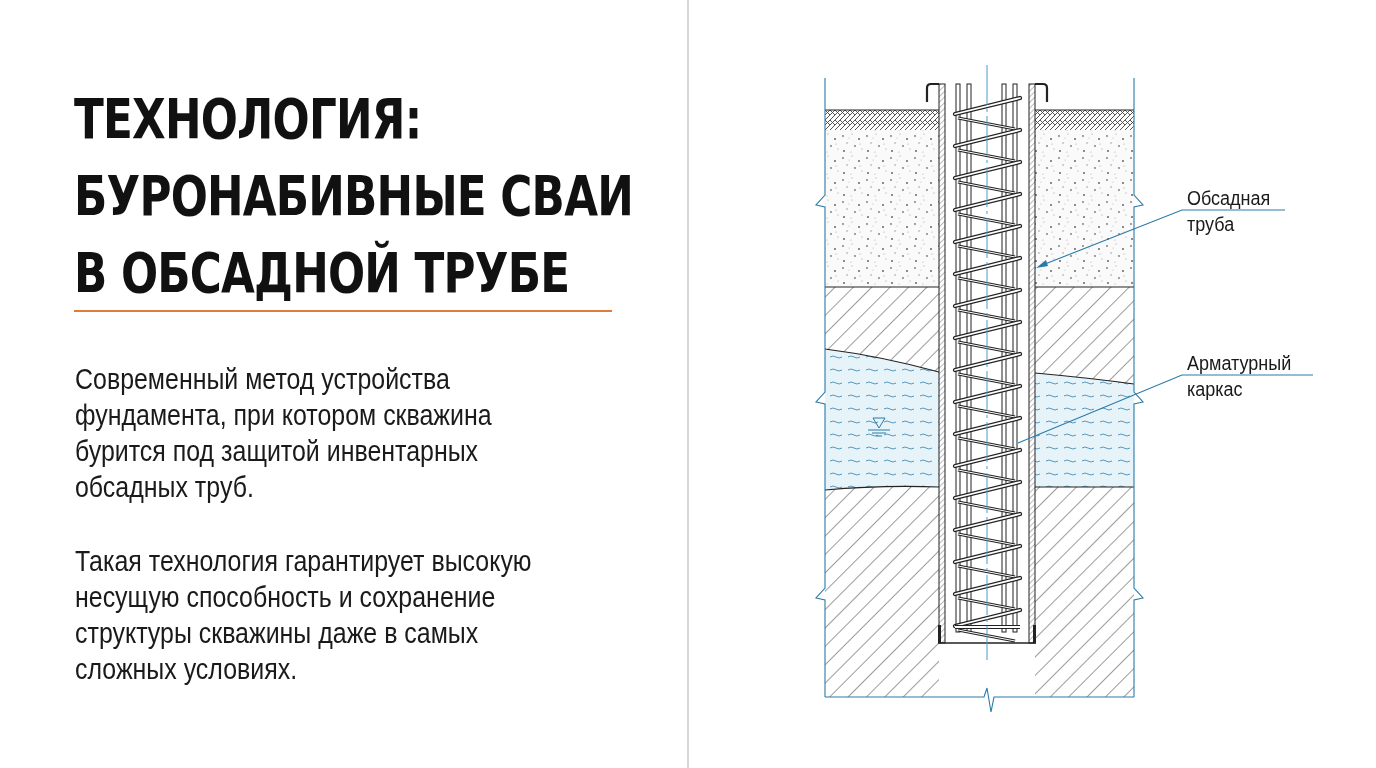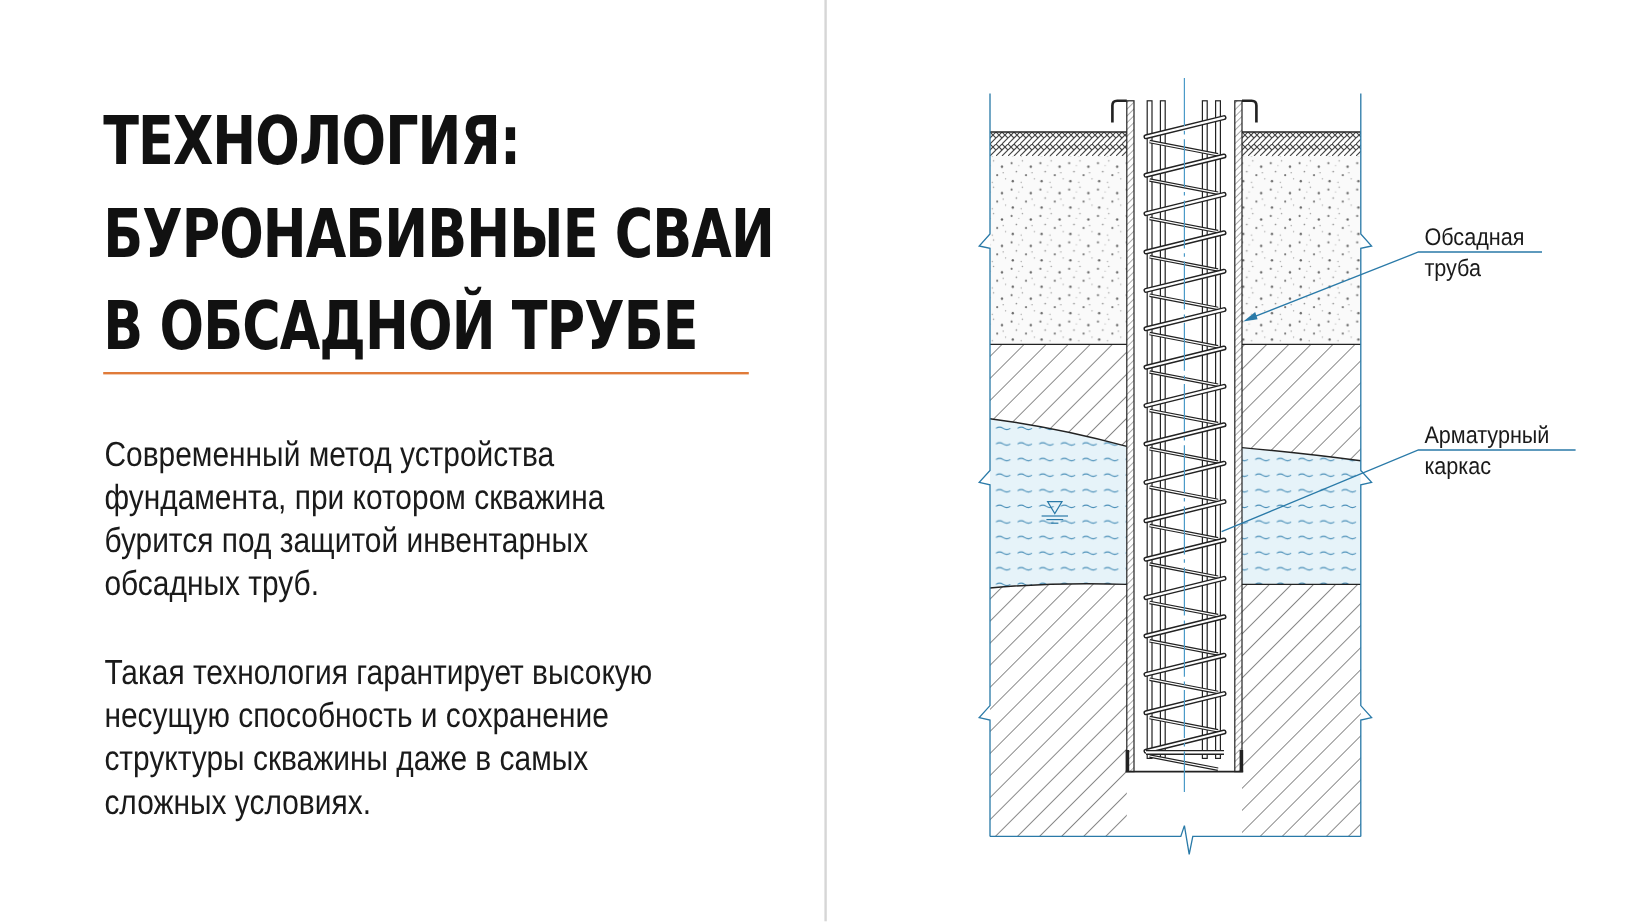--- a/index.html
+++ b/index.html
@@ -3,21 +3,21 @@
 <meta charset="utf-8">
 <style>
   html, body { margin: 0; padding: 0; }
   body {
     width: 1376px; height: 768px; overflow: hidden;
     background: #ffffff; position: relative;
     font-family: "Liberation Sans", "DejaVu Sans", sans-serif;
     color: #141414;
   }
   .left {
-    position: absolute; left: 16px; top: 0; width: 687px; height: 768px;
+    position: absolute; left: 4px; top: 0; width: 687px; height: 768px;
   }
   .title {
     position: absolute; left: 70px; top: 80px; width: 600px;
     font-family: "DejaVu Sans", sans-serif;
     font-weight: bold; font-size: 56px; line-height: 77px;
     letter-spacing: -1px;
     transform: scaleX(0.78); transform-origin: left top;
     color: #111111; white-space: nowrap;
   }
   .title div { height: 77px; }

